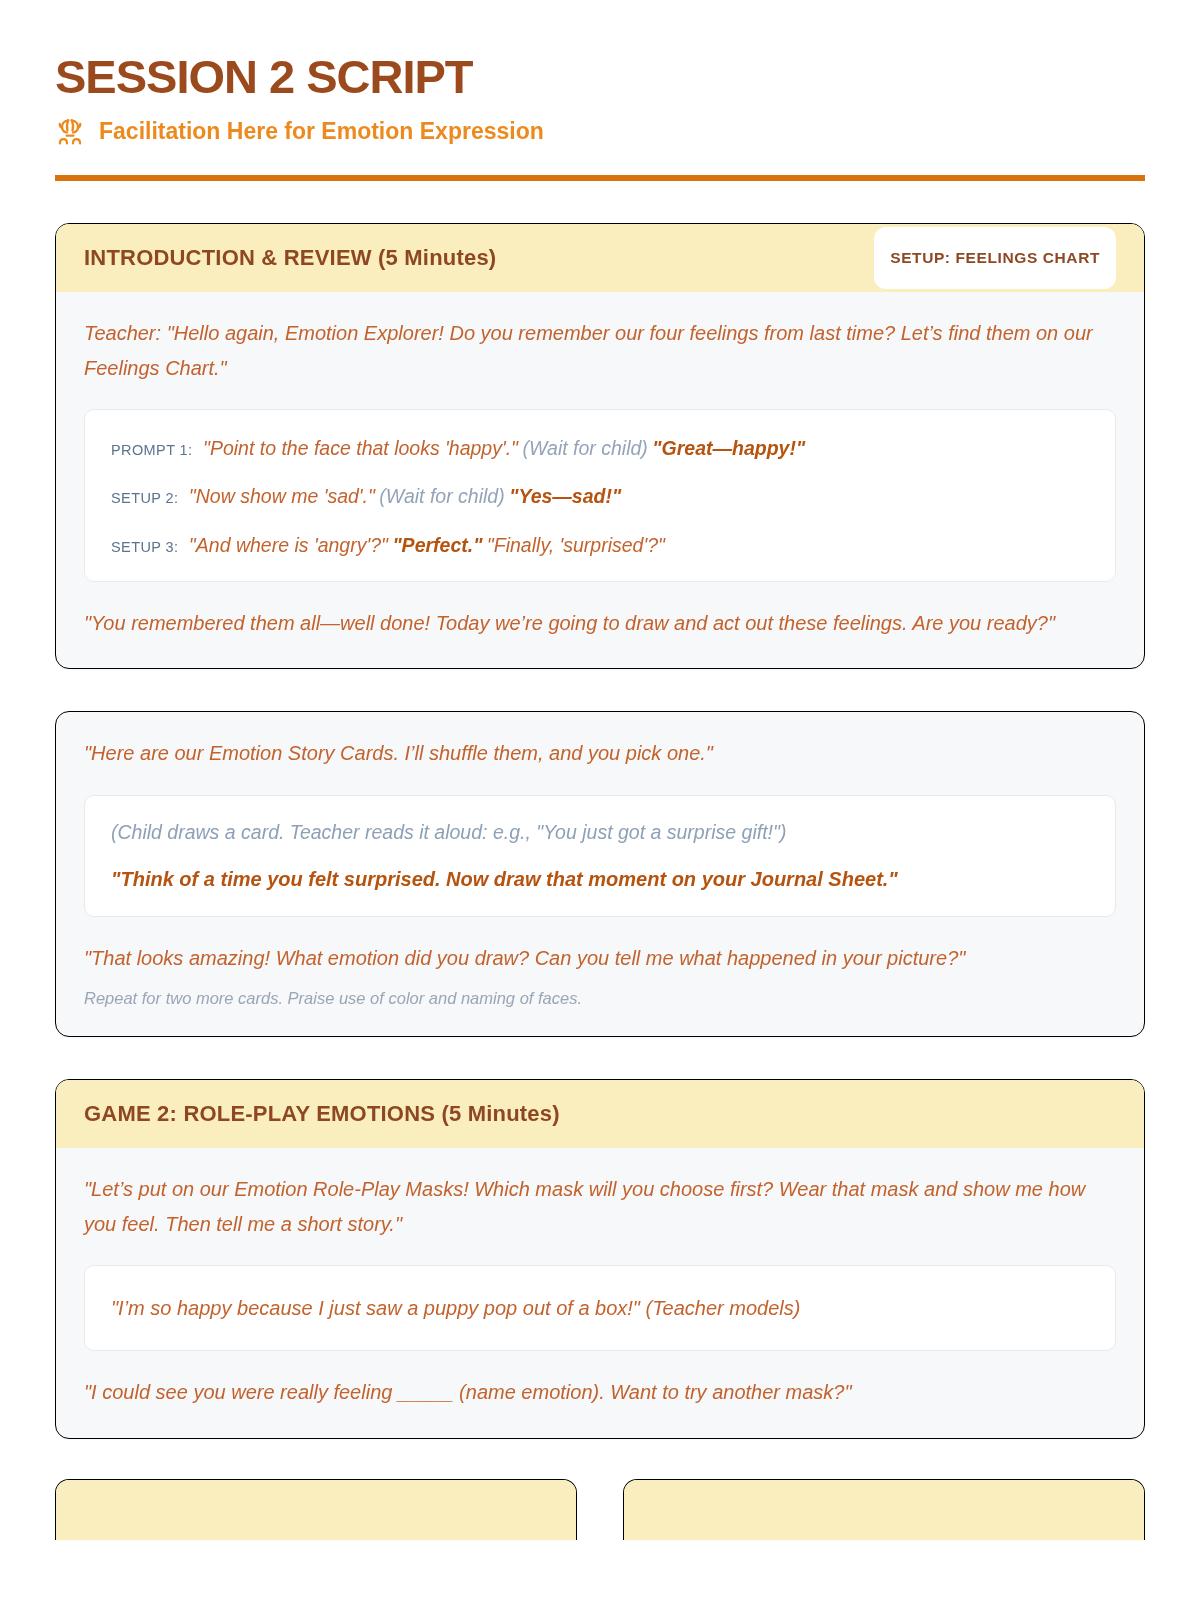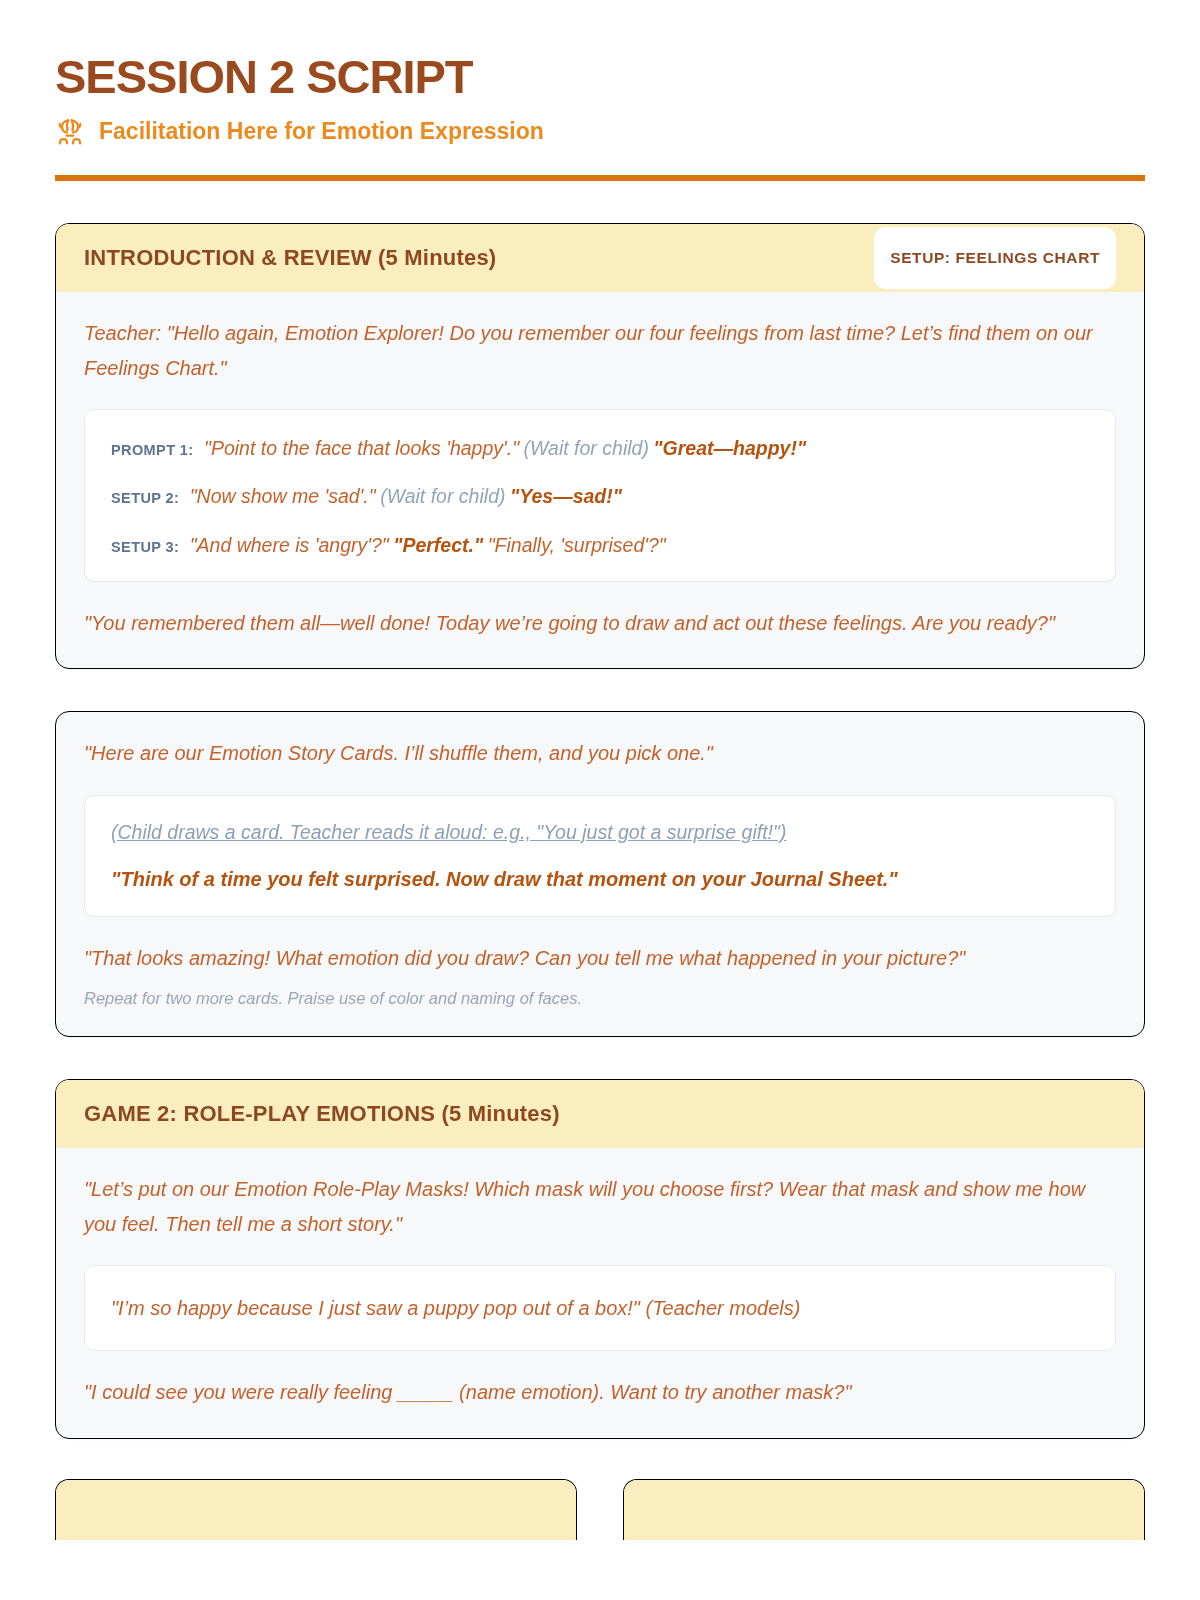--- a/index.html
+++ b/index.html
@@ -88,29 +88,29 @@
     padding: 22px 26px;
   }
   .closing { margin-top: 24px; }
 
   
   .prompt-row { line-height: 1.45; margin-top: 20px; white-space: nowrap; }
   .prompt-row:first-child { margin-top: 2px; }
   .p-label {
     color: #5d7390;
     font-size: 14.5px;
-    font-weight: bold;
+    font-weight: normal;
     letter-spacing: 0.4px;
     margin-right: 6px;
   }
   .p-quote { color: #c3622c; font-style: italic; font-size: 19.5px; }
   .p-aside { color: #93a3b8; font-style: italic; font-size: 19.5px; text-align: right; }
   .p-bold  { color: #b5530f; font-style: italic; font-weight: bold; font-size: 19.5px; }
 
-  .aside-line { color: #8da0b6; font-style: italic; font-size: 19.5px; line-height: 1.5; text-decoration: underline; }
+  .aside-line { color: #8da0b6; font-style: italic; font-size: 19.5px; line-height: 1.5; }
   .bold-line  { color: #b5530f; font-style: italic; font-weight: bold; font-size: 20px; line-height: 1.5; margin-top: 17px; }
   .note {
     margin-top: 14px;
     color: #9aa6b6;
     font-style: italic;
     font-size: 16.5px;
   }
 
   .single-line-box { padding: 29px 26px; }
   .mt { margin-top: 24px; }

